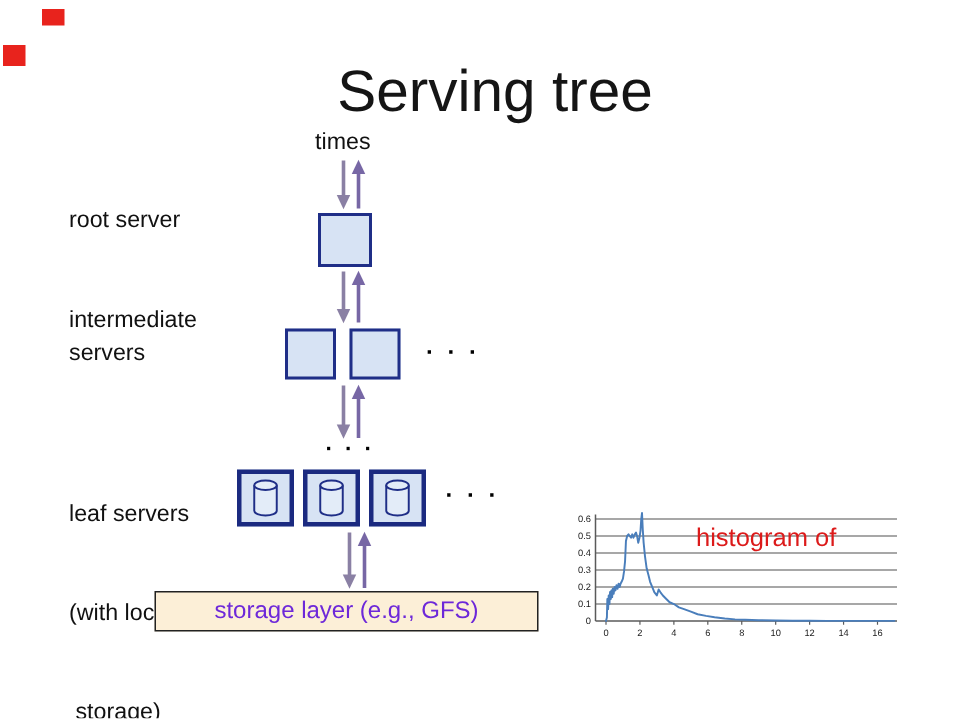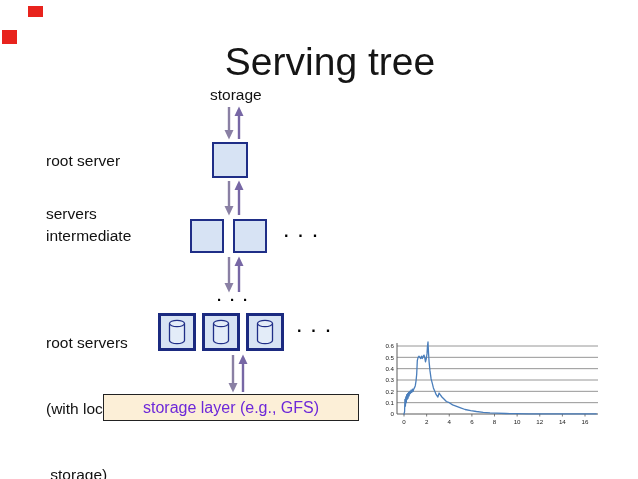--- a/index.html
+++ b/index.html
@@ -6,21 +6,21 @@
   .slide{position:relative;width:606px;height:479px;background:#fff;overflow:hidden;
          font-family:"Liberation Sans",sans-serif;color:#151515;}
   .abs{position:absolute;}
   .red-mark{position:absolute;background:var(--red-mark);}
   .red-a{left:28px;top:6px;width:15px;height:11px;}
   .red-b{left:2px;top:30px;width:15px;height:14px;}
   .title{left:140px;top:40px;width:380px;text-align:center;font-size:39px;
          font-weight:400;color:var(--title-color);letter-spacing:0px;}
   .lbl{font-size:15.5px;color:#111;}
   .client{left:210px;top:86px;}
-  .lbl-root{left:46px;top:152px;text-align:center;}
+  .lbl-root{left:46px;top:138px;text-align:center;}
   .lbl-int{left:46px;top:203px;line-height:22px;}
   .lbl-leaf{left:46px;top:288px;line-height:22px;white-space:pre;}
   .node{position:absolute;background:var(--node-fill);border:2px solid var(--node-border);
         box-sizing:border-box;}
   .root-node{left:212px;top:142px;width:36px;height:36px;}
   .int-1{left:190px;top:219px;width:34px;height:34px;}
   .int-2{left:233px;top:219px;width:34px;height:34px;}
   .leaf{width:38px;height:38px;border-width:3px;border-color:var(--leaf-border);
         display:flex;align-items:center;justify-content:center;}
   .leaf-1{left:158px;top:313px;}
@@ -49,31 +49,31 @@
 </head>
 <body>
 
 <div class="slide">
 
   <div class="red-mark red-a"></div>
   <div class="red-mark red-b"></div>
 
   <div class="abs title">Serving tree</div>
 
-  <div class="abs lbl client">storage</div>
+  <div class="abs lbl client">times</div>
 
   <div class="abs lbl lbl-root">root server</div>
 
   <div class="abs lbl lbl-int">
+    <div>intermediate</div>
     <div>servers</div>
-    <div>intermediate</div>
   </div>
 
   <div class="abs lbl lbl-leaf">
-    <div>root servers</div>
+    <div>leaf servers</div>
     <div>(with local</div>
     <div> storage)</div>
   </div>
 
   <svg class="abs arr-1" width="24" height="34">
     <g>
       <line class="arrow-shaft-down" x1="7" y1="1" x2="7" y2="25"></line>
       <path class="arrow-head-down" d="M2.5,24 L11.5,24 L7,33.5 Z"></path>
     </g>
     <g>
@@ -176,17 +176,18 @@
         <line x1="154.75" y1="80" x2="154.75" y2="82.5" stroke="#5a5a5a" stroke-width="0.8"></line>
         <text x="154.75" y="90" text-anchor="middle" font-size="6.2" fill="#1a1a1a" font-family="Liberation Sans, sans-serif">12</text>
         <line x1="177.375" y1="80" x2="177.375" y2="82.5" stroke="#5a5a5a" stroke-width="0.8"></line>
         <text x="177.375" y="90" text-anchor="middle" font-size="6.2" fill="#1a1a1a" font-family="Liberation Sans, sans-serif">14</text>
         <line x1="200" y1="80" x2="200" y2="82.5" stroke="#5a5a5a" stroke-width="0.8"></line>
         <text x="200" y="90" text-anchor="middle" font-size="6.2" fill="#1a1a1a" font-family="Liberation Sans, sans-serif">16</text>
         <polyline points="19.0,80.0 19.6,77.7 19.9,65.3 20.4,72.1 20.8,63.0 21.3,68.7 21.7,60.7 22.2,65.3 22.6,59.6 23.1,64.1 23.5,58.5 24.1,61.9 24.7,57.3 25.3,59.6 26.0,56.2 26.7,58.5 27.4,55.1 28.1,57.3 28.7,55.1 29.4,53.9 30.3,51.7 31.0,47.1 31.7,40.3 32.3,26.7 33.1,23.3 34.0,22.2 34.8,23.3 35.7,24.5 36.5,22.2 37.3,24.5 38.2,22.2 39.0,21.1 39.7,23.3 40.5,27.9 41.3,24.5 42.0,19.9 42.5,12.0 43.0,8.0 43.5,18.8 44.1,27.9 45.0,36.9 46.1,44.9 47.3,49.4 48.4,53.9 49.8,57.3 51.2,60.7 52.9,63.0 54.1,59.0 55.2,60.7 56.9,63.0 59.2,65.3 61.4,67.5 64.3,68.7 67.6,70.9 71.0,72.1 75.6,73.8 80.1,75.5 85.7,76.6 91.4,77.5 98.2,78.3 105.0,78.9 111.8,79.2 120.8,79.5 132.1,79.7 143.4,79.8 154.8,79.8 166.1,79.9 177.4,79.9 188.7,79.9 200.0,79.9 211.3,79.9" fill="none" stroke="#4a7ebb" stroke-width="1.3" stroke-linejoin="round" stroke-linecap="round"></polyline>
       </svg></div>
 
   <div class="abs annot">
+    <div>histogram of</div>
   </div>
 
   <div class="abs pageno">20</div>
 
 </div>
 
 </body></html>

